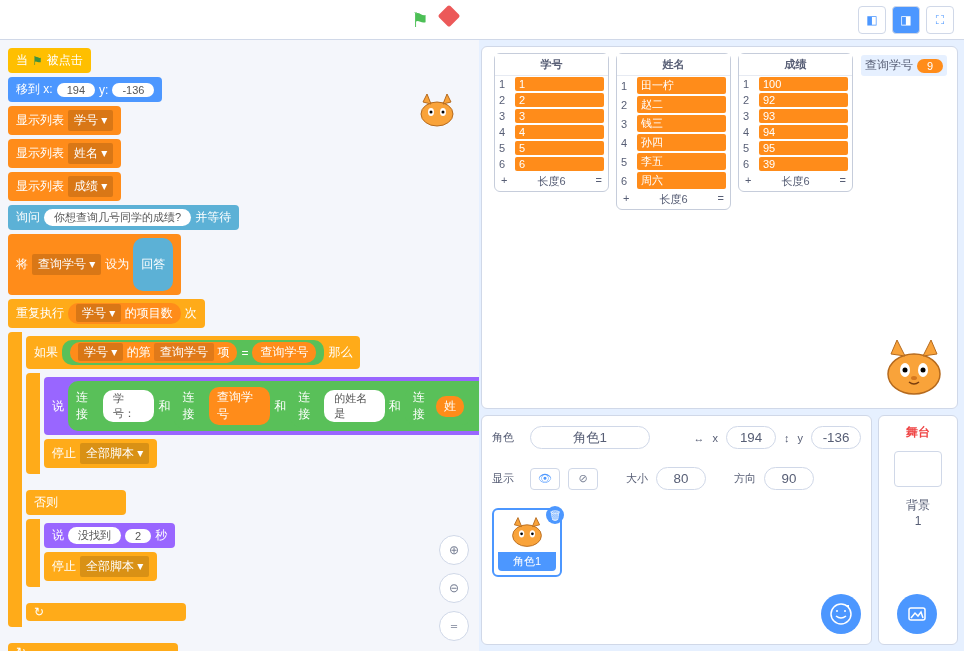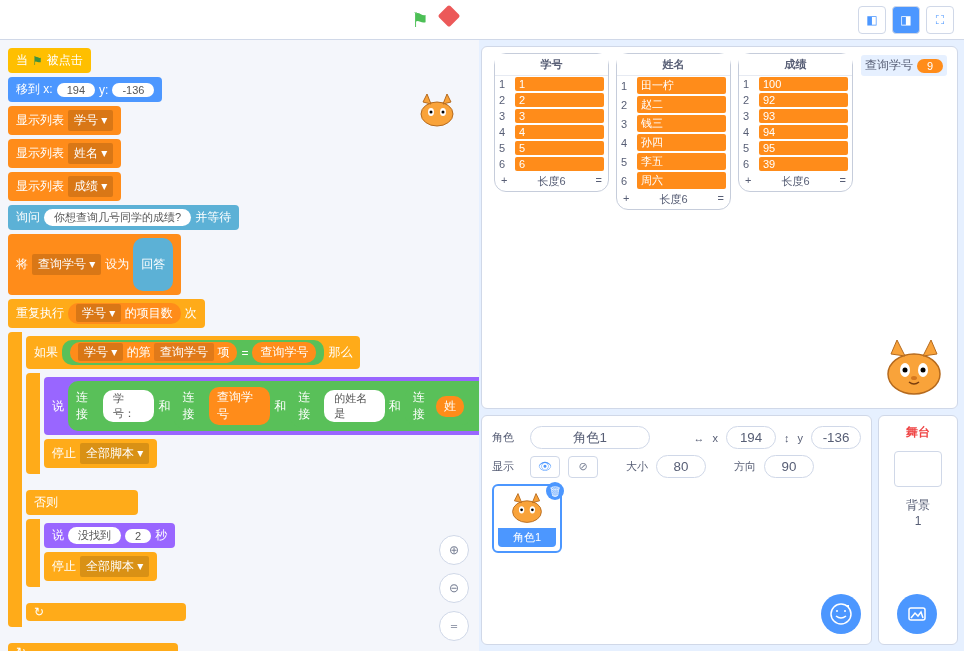--- a/index.html
+++ b/index.html
@@ -13,31 +13,31 @@
   .mode-btn{width:28px;height:28px;border:1px solid #d0d8e8;border-radius:4px;display:flex;align-items:center;justify-content:center;color:#4c97ff;background:#fff;cursor:pointer}
   .mode-btn.sel{background:#4c97ff;color:#fff}
   .main{flex:1;display:flex;overflow:hidden}
   .code-pane{flex:1;background:#f4f6fb;position:relative;overflow:hidden;padding:8px}
   .stage-col{width:485px;display:flex;flex-direction:column}
   
   .stage-wrap{flex:1;background:#fff;margin:6px 6px 0 2px;border:1px solid #d0d8e8;border-radius:6px;position:relative;overflow:hidden}
   .readout{position:absolute;top:8px;right:10px;background:#e6f0ff;padding:2px 4px;border-radius:3px;display:flex;align-items:center;gap:4px}
   .readout span.lbl{color:#575e75}
   .readout .chip{background:#ff8c1a;color:#fff;padding:1px 10px;border-radius:10px;font-size:11px}
-  .monitor{position:absolute;background:#fff;border:1px solid #c6cddb;border-radius:12px;width:115px;font-size:11px}
+  .monitor{position:absolute;background:#fff;border:1px solid #c6cddb;border-radius:6px;width:115px;font-size:11px}
   .monitor-title{background:#fff;color:#575e75;text-align:center;padding:3px;border-bottom:1px solid #e6eaf2;font-weight:bold}
   .monitor-row{display:flex;align-items:center;padding:1px 4px;gap:4px}
   .monitor-row .idx{color:#575e75;width:12px}
   .monitor-row .val{flex:1;background:#ff8c1a;color:#fff;padding:1px 4px;border-radius:2px;font-size:11px}
   .monitor-foot{display:flex;justify-content:space-between;padding:2px 6px;color:#575e75}
   .cat-stage{position:absolute;bottom:8px;right:8px;font-size:36px}
   .cat-stage svg,.cat-mini svg{display:block}
   
   .panel{height:230px;display:flex;margin:6px 6px 6px 2px;gap:6px}
-  .sprite-info{flex:1;background:#fff;border:1px solid #d0d8e8;border-radius:6px;padding:10px;display:flex;flex-direction:column;gap:6px;position:relative}
+  .sprite-info{flex:1;background:#fff;border:1px solid #d0d8e8;border-radius:6px;padding:10px;display:flex;flex-direction:column;gap:18px;position:relative}
   .info-row{display:flex;align-items:center;gap:8px;font-size:11px;color:#575e75}
   .info-row .lbl{width:30px}
   .inp{border:1px solid #d0d8e8;border-radius:12px;padding:3px 10px;width:70px;text-align:center;color:#575e75}
   .tog-btn{width:30px;height:22px;border:1px solid #d0d8e8;border-radius:4px;display:flex;align-items:center;justify-content:center;color:#4c97ff}
   .tog-btn.off{color:#7a8296}
   .sprite-card{width:70px;border:2px solid #4c97ff;border-radius:6px;background:#fff;position:relative;display:flex;flex-direction:column;align-items:center;padding:4px}
   .sprite-card .del{position:absolute;top:-4px;right:-4px;background:#4c97ff;color:#fff;border-radius:50%;width:18px;height:18px;display:flex;align-items:center;justify-content:center;font-size:10px}
   .sprite-name{background:#4c97ff;color:#fff;width:100%;text-align:center;font-size:11px;padding:2px;border-radius:0 0 4px 4px;margin-top:2px}
   .fab{position:absolute;bottom:10px;right:10px;width:40px;height:40px;background:#4c97ff;border-radius:50%;display:flex;align-items:center;justify-content:center;color:#fff;font-size:18px}
   .stage-card{width:80px;background:#fff;border:1px solid #d0d8e8;border-radius:6px;display:flex;flex-direction:column;align-items:center;padding:8px;gap:10px;position:relative}
@@ -162,21 +162,21 @@
                     </span>
                 </span>
               </span>
             </span>
           </div>
           <div class="block control">
               <span>停止</span>
               <span class="drop">全部脚本 ▾</span>
             </div>
         </div>
-        <div class="block control" style="width:112px">
+        <div class="block control" style="width:100px">
             <span>否则</span>
           </div>
         <div class="nest-c nest-control">
           <div class="block looks">
               <span>说</span>
               <span class="pill">没找到</span>
               <span class="pill">2</span>
               <span>秒</span>
             </div>
           <div class="block control">

